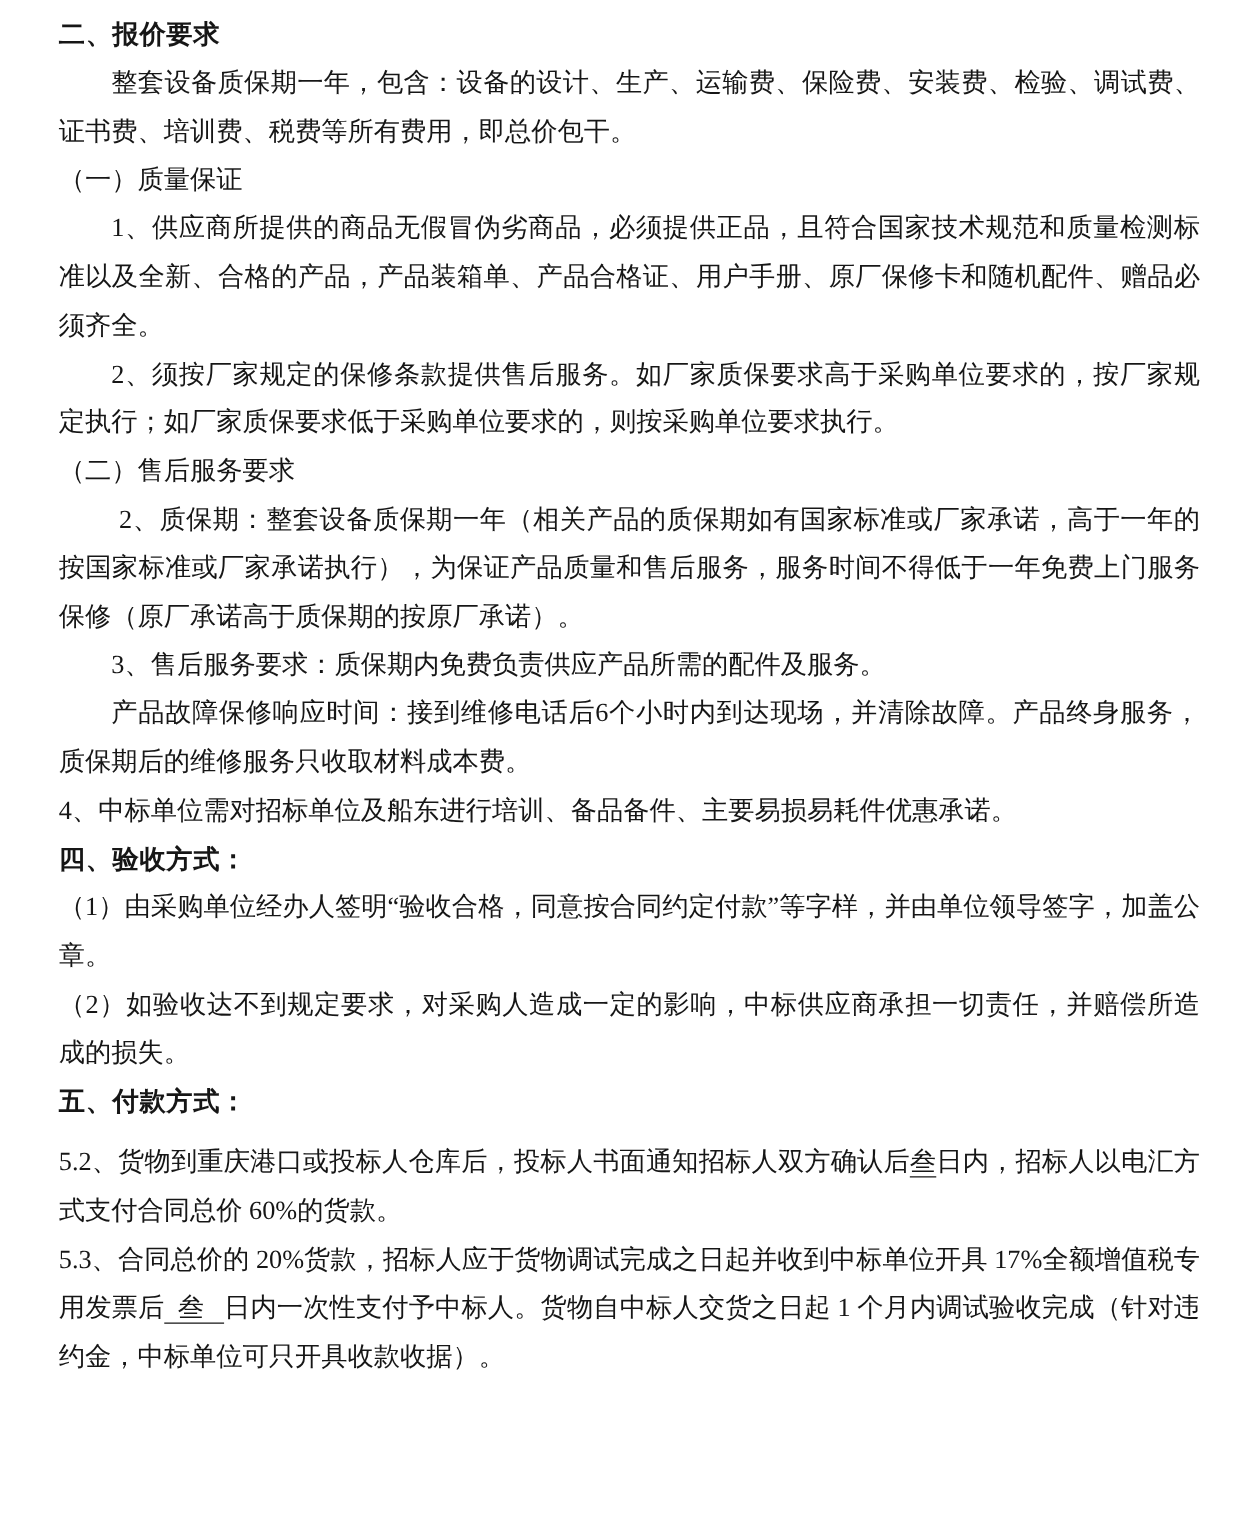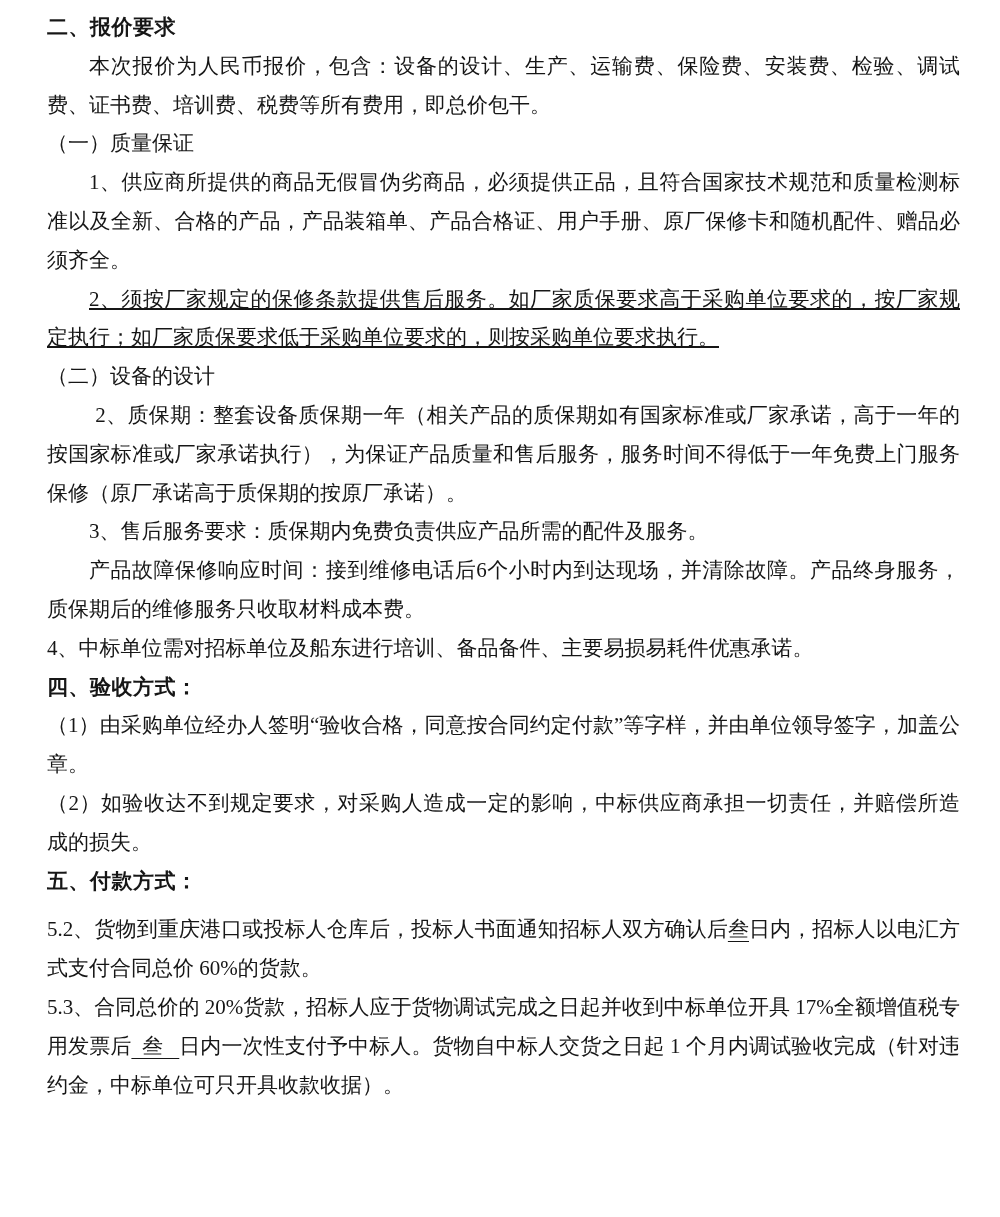--- a/index.html
+++ b/index.html
@@ -35,25 +35,25 @@
     text-decoration-thickness: 1px;
   }
   .run.b { font-weight: 700; }
 </style>
 </head>
 <body>
 
 <div class="page">
   <div class="doc" id="doc-body">
       <p class="para heading"><span class="run b">二、报价要求</span></p>
-      <p class="para body" style="text-indent: 2em;"><span class="run">本次报价为人民币报价，包含：设备的设计、生产、运输费、保险费、安装费、检验、调试费、证书费、培训费、税费等所有费用，即总价包干。</span></p>
+      <p class="para body" style="text-indent: 2em;"><span class="run">整套设备质保期一年，包含：设备的设计、生产、运输费、保险费、安装费、检验、调试费、证书费、培训费、税费等所有费用，即总价包干。</span></p>
       <p class="para body"><span class="run">（一）质量保证</span></p>
       <p class="para body" style="text-indent: 2em;"><span class="run">1、供应商所提供的商品无假冒伪劣商品，必须提供正品，且符合国家技术规范和质量检测标准以及全新、合格的产品，产品装箱单、产品合格证、用户手册、原厂保修卡和随机配件、赠品必须齐全。</span></p>
-      <p class="para body" style="text-indent: 2em; text-decoration: underline;"><span class="run">2、须按厂家规定的保修条款提供售后服务。如厂家质保要求高于采购单位要求的，按厂家规定执行；如厂家质保要求低于采购单位要求的，则按采购单位要求执行。</span></p>
-      <p class="para body"><span class="run">（二）设备的设计</span></p>
+      <p class="para body" style="text-indent: 2em;"><span class="run">2、须按厂家规定的保修条款提供售后服务。如厂家质保要求高于采购单位要求的，按厂家规定执行；如厂家质保要求低于采购单位要求的，则按采购单位要求执行。</span></p>
+      <p class="para body"><span class="run">（二）售后服务要求</span></p>
       <p class="para body" style="text-indent: 2.3em;"><span class="run">2、质保期：整套设备质保期一年（相关产品的质保期如有国家标准或厂家承诺，高于一年的按国家标准或厂家承诺执行），为保证产品质量和售后服务，服务时间不得低于一年免费上门服务保修（原厂承诺高于质保期的按原厂承诺）。</span></p>
       <p class="para body" style="text-indent: 2em;"><span class="run">3、售后服务要求：质保期内免费负责供应产品所需的配件及服务。</span></p>
       <p class="para body" style="text-indent: 2em;"><span class="run">产品故障保修响应时间：接到维修电话后6个小时内到达现场，并清除故障。产品终身服务，质保期后的维修服务只收取材料成本费。</span></p>
       <p class="para body"><span class="run">4、中标单位需对招标单位及船东进行培训、备品备件、主要易损易耗件优惠承诺。</span></p>
       <p class="para heading"><span class="run b">四、验收方式：</span></p>
       <p class="para body"><span class="run">（1）由采购单位经办人签明“验收合格，同意按合同约定付款”等字样，并由单位领导签字，加盖公章。</span></p>
       <p class="para body"><span class="run">（2）如验收达不到规定要求，对采购人造成一定的影响，中标供应商承担一切责任，并赔偿所造成的损失。</span></p>
       <p class="para heading"><span class="run b">五、付款方式：</span></p>
       <p class="para body" style="margin-top: 10px;"><span class="run">5.2、货物到重庆港口或投标人仓库后，投标人书面通知招标人双方确认后</span><span class="run u">叁</span><span class="run">日内，招标人以电汇方式支付合同总价 60%的货款。</span></p>
       <p class="para body"><span class="run">5.3、合同总价的 20%货款，招标人应于货物调试完成之日起并收到中标单位开具 17%全额增值税专用发票后</span><span class="run u">&nbsp;&nbsp;叁&nbsp;&nbsp;&nbsp;</span><span class="run">日内一次性支付予中标人。货物自中标人交货之日起 1 个月内调试验收完成（针对违约金，中标单位可只开具收款收据）。</span></p>

